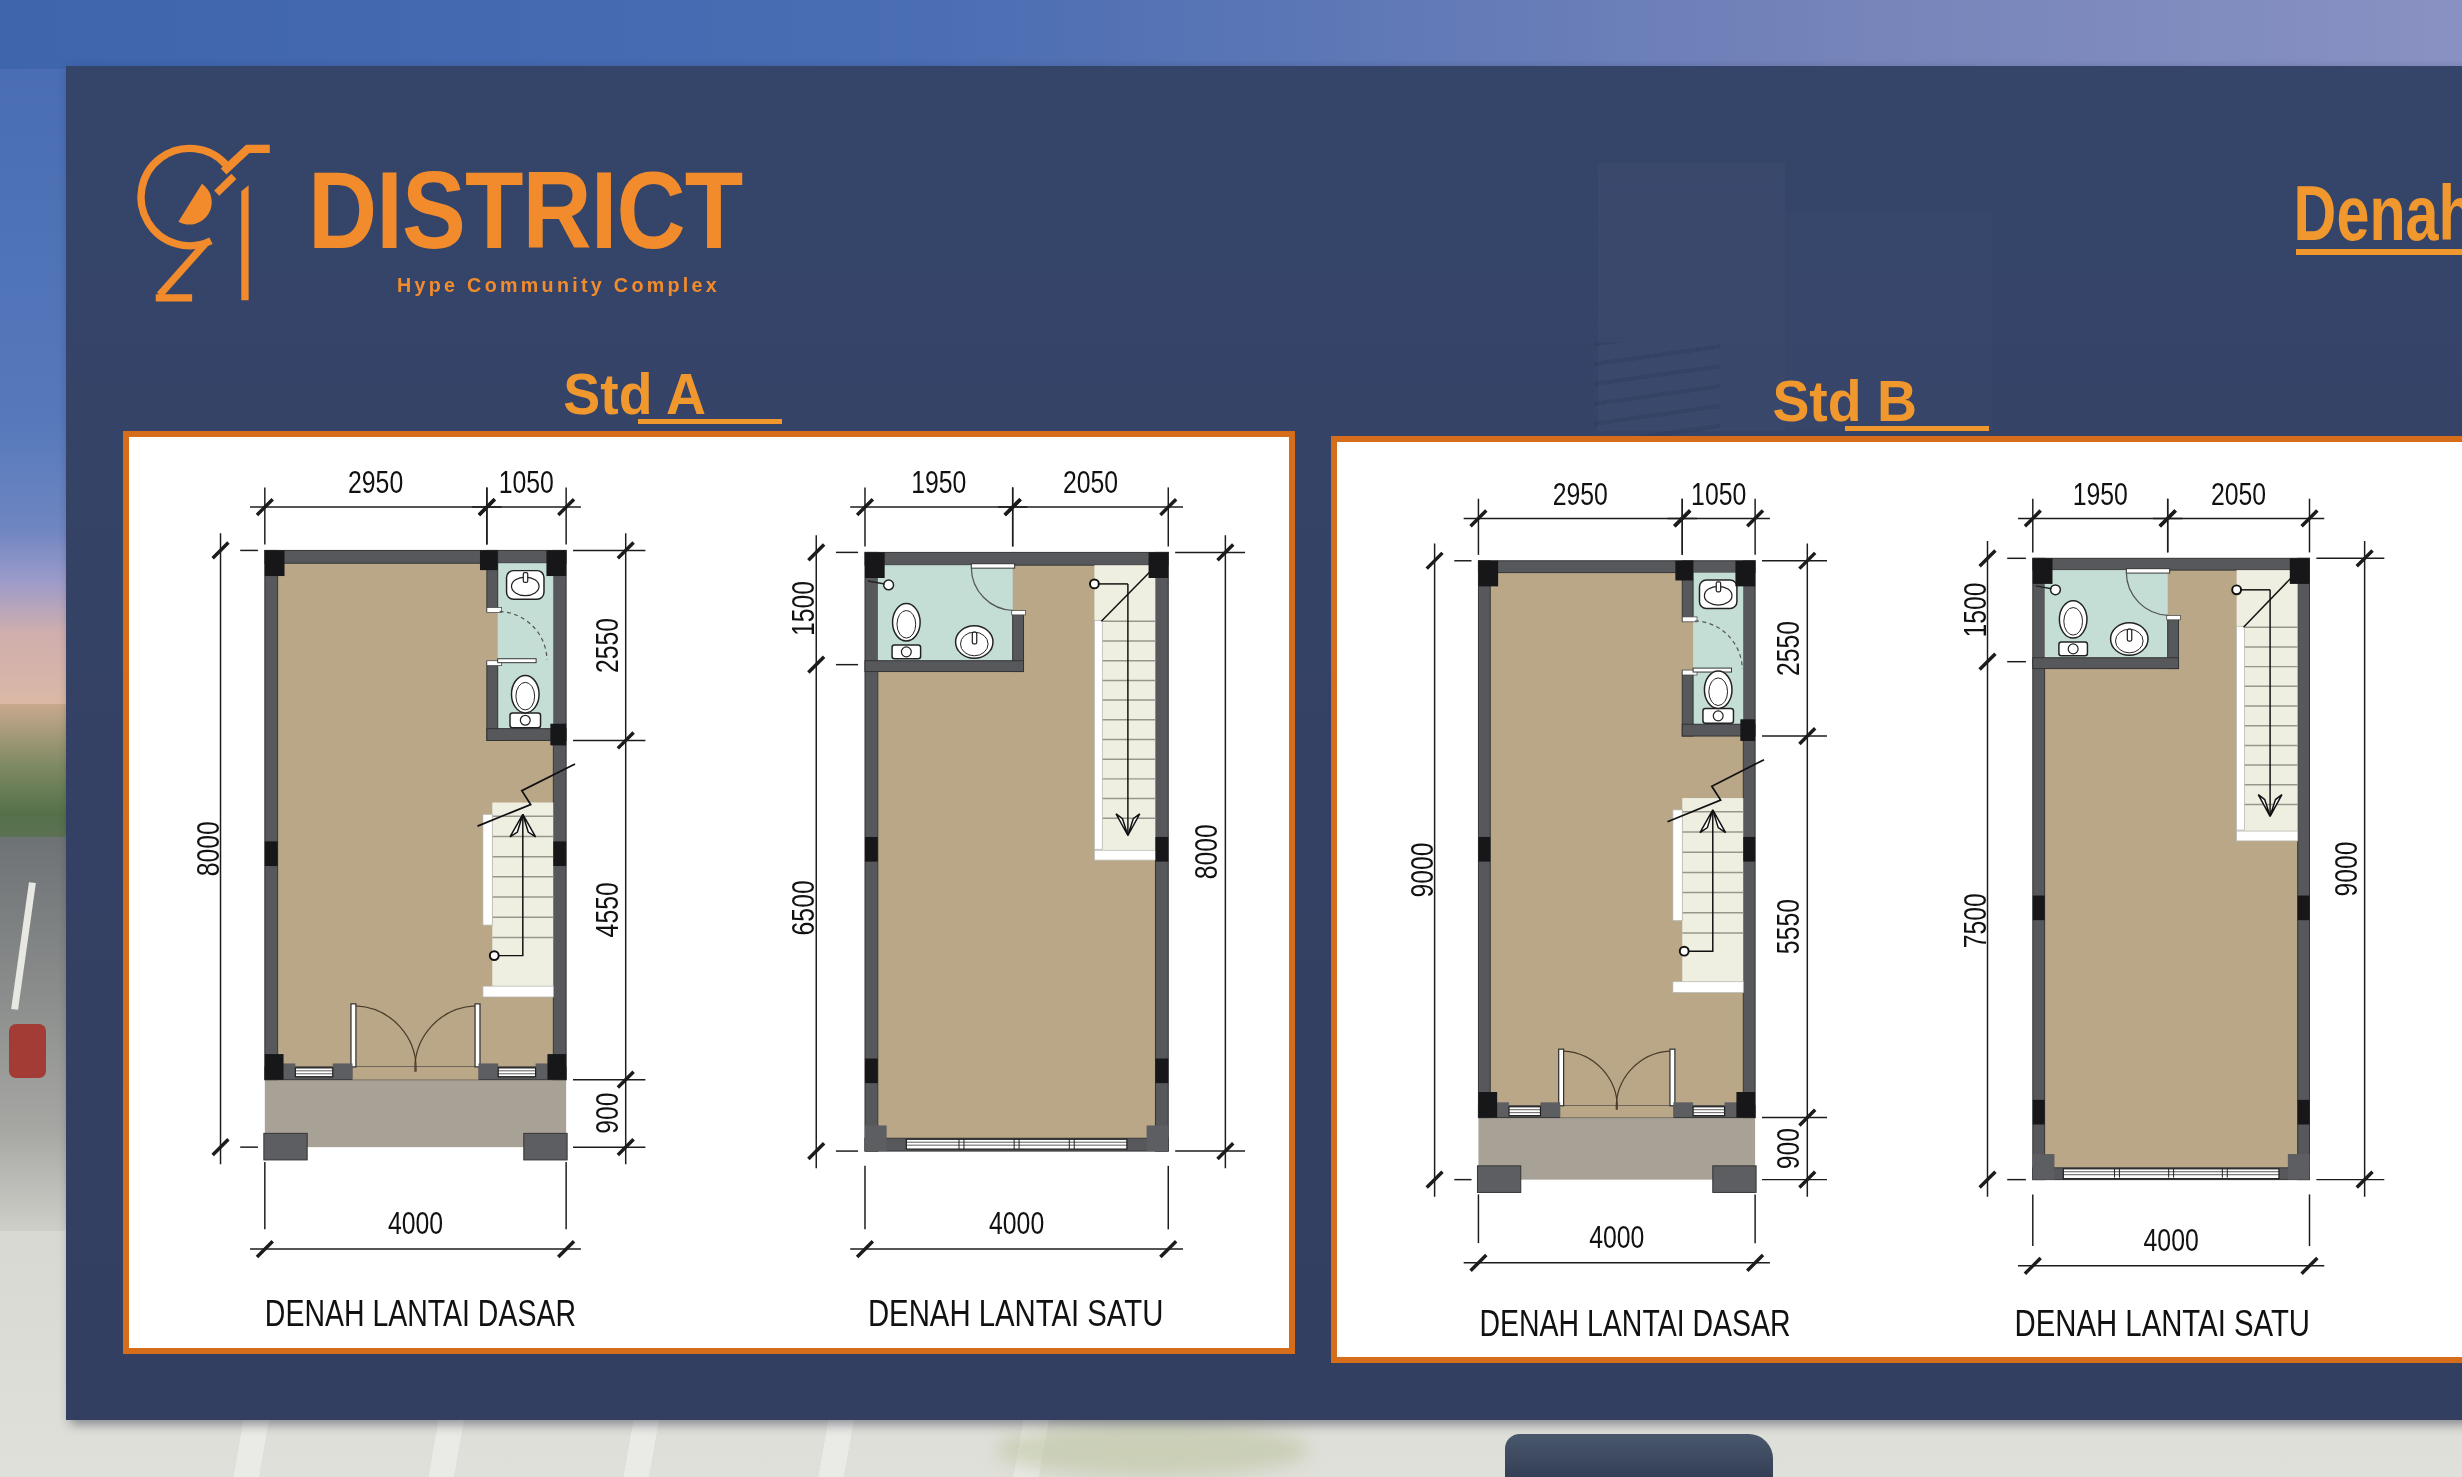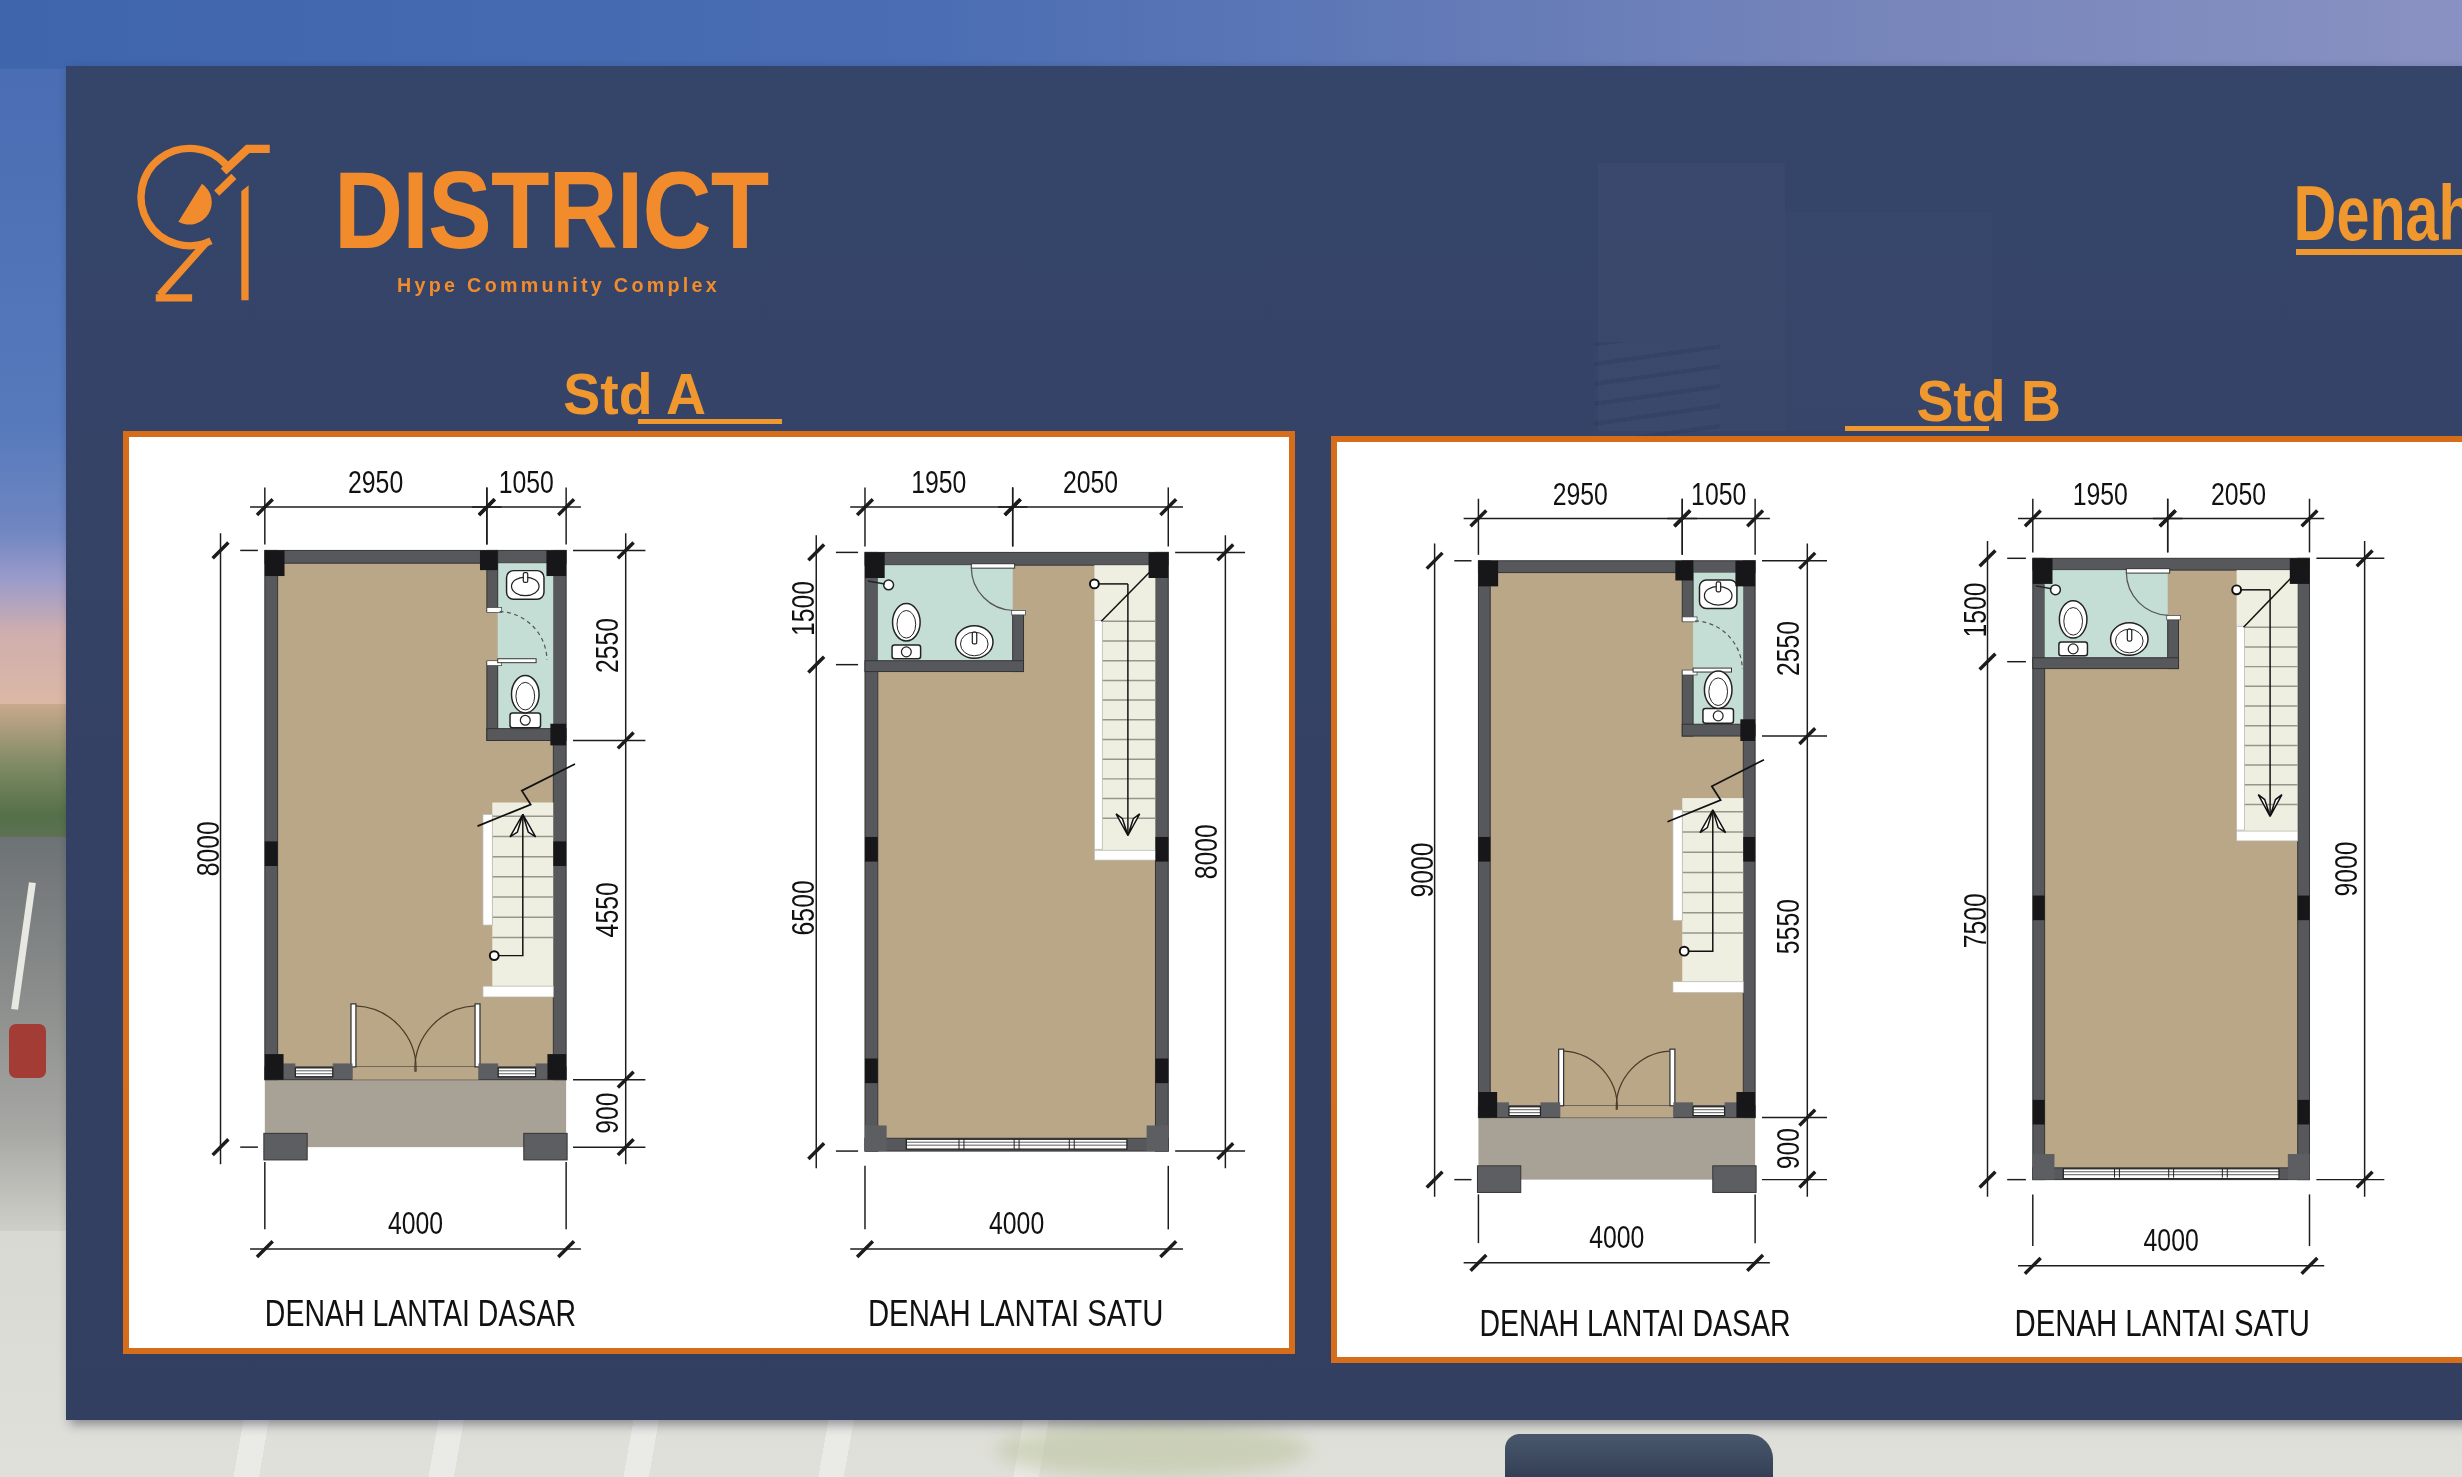--- a/index.html
+++ b/index.html
@@ -41,33 +41,33 @@
   <path d="M133,200 L181,123 A45.4,45.4 0 0 1 133,200 Z" fill="#f28b2c"></path>
 
   <path d="M190,242 L95,349" fill="none" stroke="#f28b2c" stroke-width="15"></path>
   <path d="M87,355 L161,355" fill="none" stroke="#f28b2c" stroke-width="15"></path>
 
   <polygon points="261,138 276,126 276,360 261,360" fill="#f28b2c"></polygon>
   <path d="M225,98 L274,52 L319,52" fill="none" stroke="#f28b2c" stroke-width="17"></path>
   <path d="M211,142 L246,108" fill="none" stroke="#f28b2c" stroke-width="15"></path>
 </svg>
 
-<div class="abs" style="left:334px;top:155px;width:542px;line-height:1;text-decoration:underline;"><span style="display:inline-block;font-size:110px;font-weight:bold;color:#f28b2c;letter-spacing:-1px;transform:scaleX(0.87);transform-origin:0 0;white-space:nowrap;">DISTRICT</span></div>
+<div class="abs" style="left:308px;top:155px;width:542px;line-height:1;text-decoration:underline;"><span style="display:inline-block;font-size:110px;font-weight:bold;color:#f28b2c;letter-spacing:-1px;transform:scaleX(0.87);transform-origin:0 0;white-space:nowrap;">DISTRICT</span></div>
 
 <div class="abs" style="left:397px;top:264px;width:345px;line-height:1;margin-top:12px;"><span style="display:inline-block;font-size:19.7px;font-weight:bold;color:#f28b2c;letter-spacing:3.3px;white-space:nowrap;">Hype Community Complex</span></div>
 
 <div class="abs" style="left:2237px;top:174px;width:295px;text-align:center;line-height:1;"><span style="display:inline-block;font-size:78px;font-weight:bold;color:#f0982e;transform:scaleX(0.76);transform-origin:50% 0;white-space:nowrap;">Denah</span></div>
 
 <div class="abs" style="left:2296px;top:249px;width:177px;height:5.9px;background:#f0982e;"></div>
 
 <div class="abs" style="left:560px;top:365px;width:295px;line-height:1;"><span style="display:inline-block;font-size:58px;font-weight:bold;color:#f0982e;transform:scaleX(0.955);transform-origin:50% 0;white-space:nowrap;">Std A</span></div>
 
 <div class="abs" style="left:638px;top:419px;width:144px;height:4.9px;background:#f0982e;"></div>
 
-<div class="abs" style="left:1769px;top:372px;width:295px;text-align:right;line-height:1;"><span style="display:inline-block;font-size:58px;font-weight:bold;color:#f0982e;transform:scaleX(0.955);transform-origin:50% 0;white-space:nowrap;">Std B</span></div>
+<div class="abs" style="left:1769px;top:372px;width:295px;text-align:left;line-height:1;"><span style="display:inline-block;font-size:58px;font-weight:bold;color:#f0982e;transform:scaleX(0.955);transform-origin:50% 0;white-space:nowrap;">Std B</span></div>
 
 <div class="abs" style="left:1845px;top:426px;width:144px;height:4.9px;background:#f0982e;"></div>
 
 <div class="abs" style="left:123px;top:431px;width:1172px;height:923px;background:#fff;border:6.9px solid #d56d1a;"></div>
 
 <div class="abs" style="left:1331px;top:436px;width:1178px;height:927px;background:#fff;border:6.9px solid #d56d1a;"></div>
 
 <svg class="abs" style="left:0;top:0;" width="2627" height="1477" viewBox="0 0 5334 3000">
 
 <rect x="537" y="2193" width="612" height="137" fill="#a8a196"></rect>

